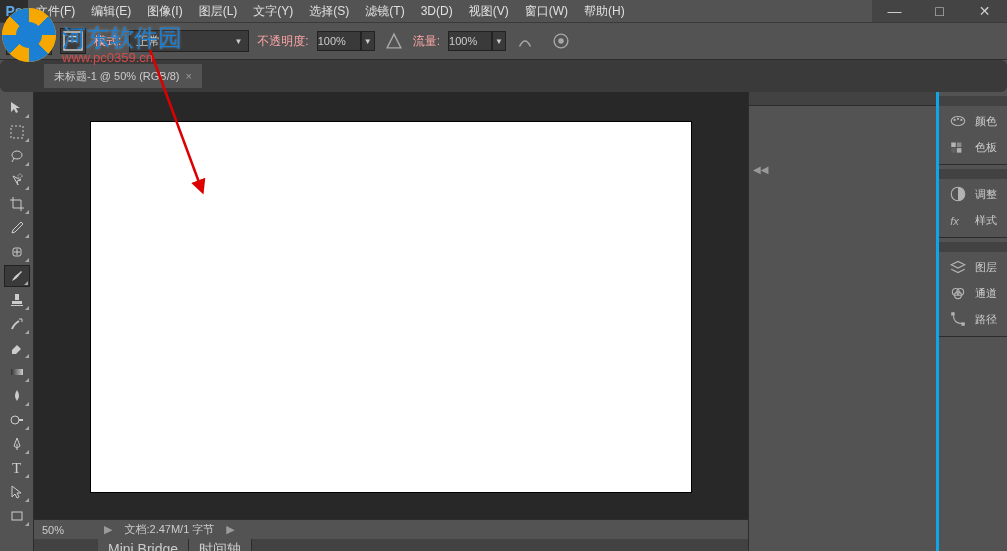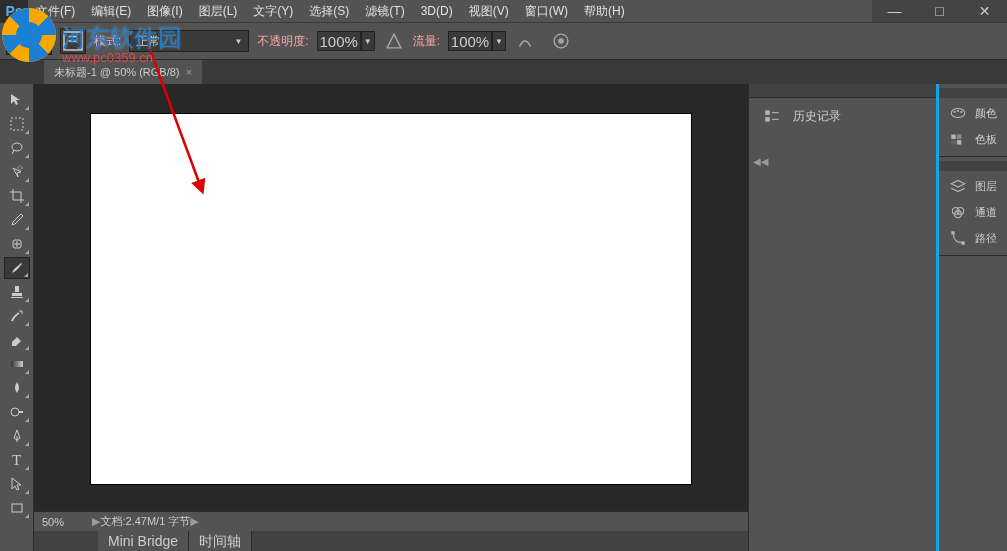--- a/index.html
+++ b/index.html
@@ -16,45 +16,45 @@
     
     
     .options-bar { height: 38px; background: #535353; border-top: 1px solid #3a3a3a; border-bottom: 1px solid #2c2c2c; display: flex; align-items: center; padding: 0 6px; gap: 8px; color: #ccc; font-size: 12px; }
     .brush-preview { width: 32px; height: 28px; background: #3a3a3a; border: 1px solid #222; display: flex; align-items: center; justify-content: center; position: relative; }
     .brush-dot { width: 6px; height: 6px; background: #ccc; border-radius: 50%; }
     .brush-size { position: absolute; bottom: 1px; font-size: 9px; color: #ccc; }
     .dd-arrow { width: 14px; height: 28px; background: #3a3a3a; border: 1px solid #222; display: flex; align-items: center; justify-content: center; cursor: pointer; font-size: 8px; }
     .opt-btn { width: 26px; height: 26px; background: #3a3a3a; border: 1px solid #222; display: flex; align-items: center; justify-content: center; cursor: pointer; }
     .opt-label { color: #fca5a5; }
     .opt-select { width: 120px; height: 22px; background: #3a3a3a; border: 1px solid #222; color: #ccc; padding: 0 6px; display: flex; align-items: center; justify-content: space-between; cursor: pointer; }
-    .opt-input { width: 44px; height: 20px; background: #3a3a3a; border: 1px solid #222; color: #ccc; text-align: center; font-size: 15px; }
+    .opt-input { width: 44px; height: 20px; background: #3a3a3a; border: 1px solid #222; color: #ccc; font-size: 11px; }
     .opt-icon { width: 22px; height: 22px; display: flex; align-items: center; justify-content: center; cursor: pointer; opacity: 0.7; }
     
     
-    .tab-bar { height: 24px; background: #3a3a3a; display: flex; align-items: center; padding-left: 44px; }
+    .tab-bar { height: 32px; background: #3a3a3a; display: flex; align-items: center; padding-left: 44px; border-radius: 6px; }
     .doc-tab { height: 24px; background: #535353; padding: 0 10px; display: flex; align-items: center; color: #ccc; font-size: 11px; gap: 6px; }
     .tab-close { cursor: pointer; opacity: 0.6; }
     
     
     .main { display: flex; height: calc(551px - 22px - 38px - 24px); }
     
     
     .tools { width: 34px; background: #535353; border-right: 1px solid #2c2c2c; display: flex; flex-direction: column; padding-top: 4px; }
     .tool { width: 26px; height: 22px; margin: 1px auto; display: flex; align-items: center; justify-content: center; cursor: pointer; color: #ccc; position: relative; }
     .tool.active { background: #3a3a3a; border: 1px solid #222; }
     .tool svg { width: 16px; height: 16px; }
     .tool-corner { position: absolute; bottom: 1px; right: 1px; width: 0; height: 0; border-left: 4px solid transparent; border-bottom: 4px solid #aaa; }
     
     
     .canvas-wrap { flex: 1; background: #282828; display: flex; flex-direction: column; position: relative; }
     .canvas-scroll { flex: 1; display: flex; align-items: flex-start; justify-content: center; padding-top: 30px; overflow: hidden; }
     .canvas { width: 600px; height: 370px; background: #fff; box-shadow: 0 0 0 1px #000; }
     
     
-    .status-bar { height: 20px; background: #535353; border-top: 1px solid #2c2c2c; display: flex; align-items: center; color: #ccc; font-size: 11px; padding: 0 8px; }
+    .status-bar { height: 20px; background: #535353; border-top: 1px solid #2c2c2c; display: flex; align-items: center; color: #ccc; font-size: 11px; padding: 0 8px; gap: 12px; }
     .status-zoom { width: 50px; }
     .status-play { opacity: 0.6; }
     
     
     .bottom-tabs { height: 20px; background: #424242; display: flex; align-items: center; padding-left: 64px; font-size: 14px; }
     .bottom-tab { padding: 0 10px; height: 20px; line-height: 20px; color: #ccc; border-right: 1px solid #2c2c2c; cursor: pointer; background: #535353; }
     
     
     .right-area { display: flex; }
     .panel-col { width: 188px; background: #535353; border-left: 1px solid #2c2c2c; }
@@ -296,31 +296,20 @@
     <div class="bottom-tabs">
       <div class="bottom-tab">Mini Bridge</div>
       <div class="bottom-tab">时间轴</div>
     </div>
   </div>
 
   <div class="right-area">
     <div class="panel-col" style="position:relative;">
       <div class="collapse-arrows2">◀◀</div>
       <div class="panel-group" style="height:14px;background:#424242;"></div>
-      <div class="panel-item">
-        <div class="panel-icon">
-            <svg viewBox="0 0 16 16">
-              <rect x="2" y="3" width="4" height="4" fill="#ccc"></rect>
-              <rect x="2" y="9" width="4" height="4" fill="#ccc"></rect>
-              <line x1="8" y1="5" x2="14" y2="5" stroke="#ccc"></line>
-              <line x1="8" y1="11" x2="14" y2="11" stroke="#ccc"></line>
-            </svg>
-          </div>
-        <span>历史记录</span>
-      </div>
     </div>
 
     <div class="icon-col" style="position:relative;">
       <div class="icon-group">
         <div class="icon-group-header"></div>
         <div class="icon-row">
           <div class="panel-icon">
               <svg viewBox="0 0 16 16">
                 <ellipse cx="8" cy="8" rx="6" ry="4" fill="none" stroke="#ccc"></ellipse>
                 <circle cx="5" cy="7" r="1" fill="#ccc"></circle>
@@ -333,20 +322,40 @@
         <div class="icon-row">
           <div class="panel-icon">
               <svg viewBox="0 0 16 16">
                 <rect x="2" y="4" width="4" height="4" fill="#ccc"></rect>
                 <rect x="7" y="4" width="4" height="4" fill="#999"></rect>
                 <rect x="2" y="9" width="4" height="4" fill="#666"></rect>
                 <rect x="7" y="9" width="4" height="4" fill="#ccc"></rect>
               </svg>
             </div>
           <span>色板</span>
+        </div>
+      </div>
+      <div class="icon-group">
+        <div class="icon-group-header"></div>
+        <div class="icon-row">
+          <div class="panel-icon">
+              <svg viewBox="0 0 16 16">
+                <circle cx="8" cy="8" r="6" fill="none" stroke="#ccc"></circle>
+                <path d="M8 2 A6 6 0 0 1 8 14 Z" fill="#ccc"></path>
+              </svg>
+            </div>
+          <span>调整</span>
+        </div>
+        <div class="icon-row">
+          <div class="panel-icon">
+              <svg viewBox="0 0 16 16">
+                <text x="1" y="12" font-size="10" fill="#ccc" font-style="italic">fx</text>
+              </svg>
+            </div>
+          <span>样式</span>
         </div>
       </div>
       <div class="icon-group">
         <div class="icon-group-header"></div>
         <div class="icon-row">
           <div class="panel-icon">
               <svg viewBox="0 0 16 16">
                 <path d="M2 6 L8 3 L14 6 L8 9 Z" fill="none" stroke="#ccc"></path>
                 <path d="M2 10 L8 13 L14 10" fill="none" stroke="#ccc"></path>
               </svg>

